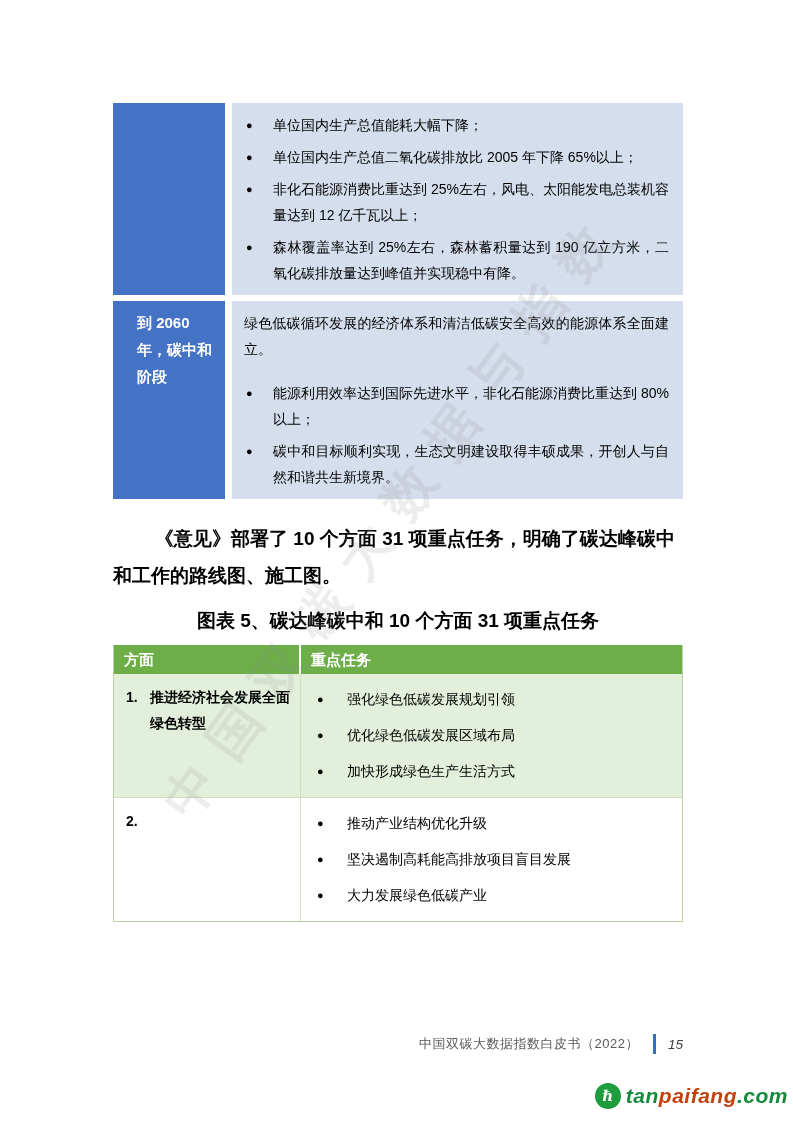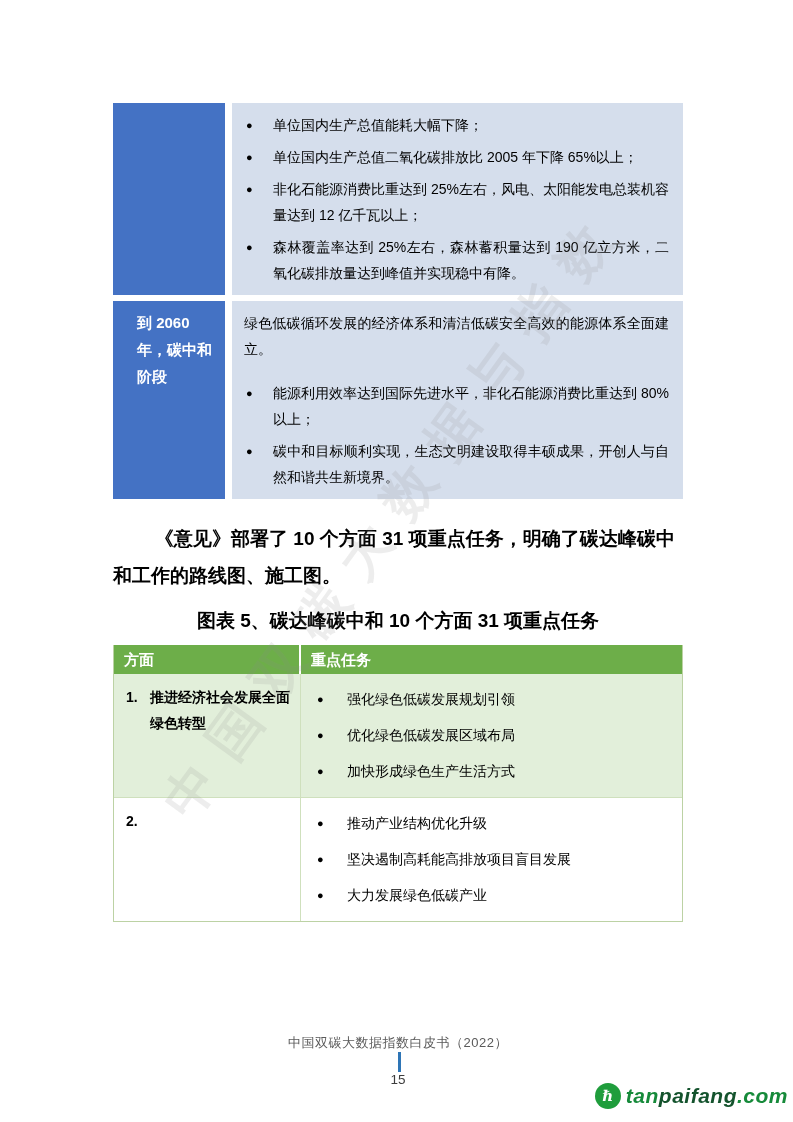--- a/index.html
+++ b/index.html
@@ -136,35 +136,35 @@
   .task-list .btxt { line-height: 27px; text-align: left; }
 
   
   .footer {
     position: absolute;
     left: 113px; top: 1034px;
     width: 570px;
     display: flex;
     justify-content: flex-end;
     align-items: center;
-    flex-direction: column;
   }
   .book-title {
     color: #5a5a5a;
     font-size: 13px;
     letter-spacing: 0.5px;
   }
   .page-divider {
     width: 3px; height: 20px;
     background: #2e75b6;
     margin: 0 12px 0 14px;
   }
   .page-number {
     color: #3d3d3d;
     font-size: 13.5px;
+    font-style: italic;
   }
 
   
   .logo {
     position: absolute;
     right: 5px; top: 1083px;
     display: flex;
     align-items: center;
     gap: 5px;
     cursor: pointer;
@@ -181,21 +181,21 @@
     text-align: center;
     font-family: "Liberation Serif", "DejaVu Serif", serif;
   }
   .logo-text {
     font-size: 21px;
     font-weight: bold;
     font-style: italic;
     letter-spacing: 0.5px;
   }
   .lg-green { color: #168a3a; }
-  .lg-blue  { color: #14532d; }
+  .lg-blue  { color: #c2410c; }
 </style>
 </head>
 <body>
 
 <div class="page">
 
   <div class="watermark">中国双碳大数据与指数</div>
 
   <div class="content">
 

